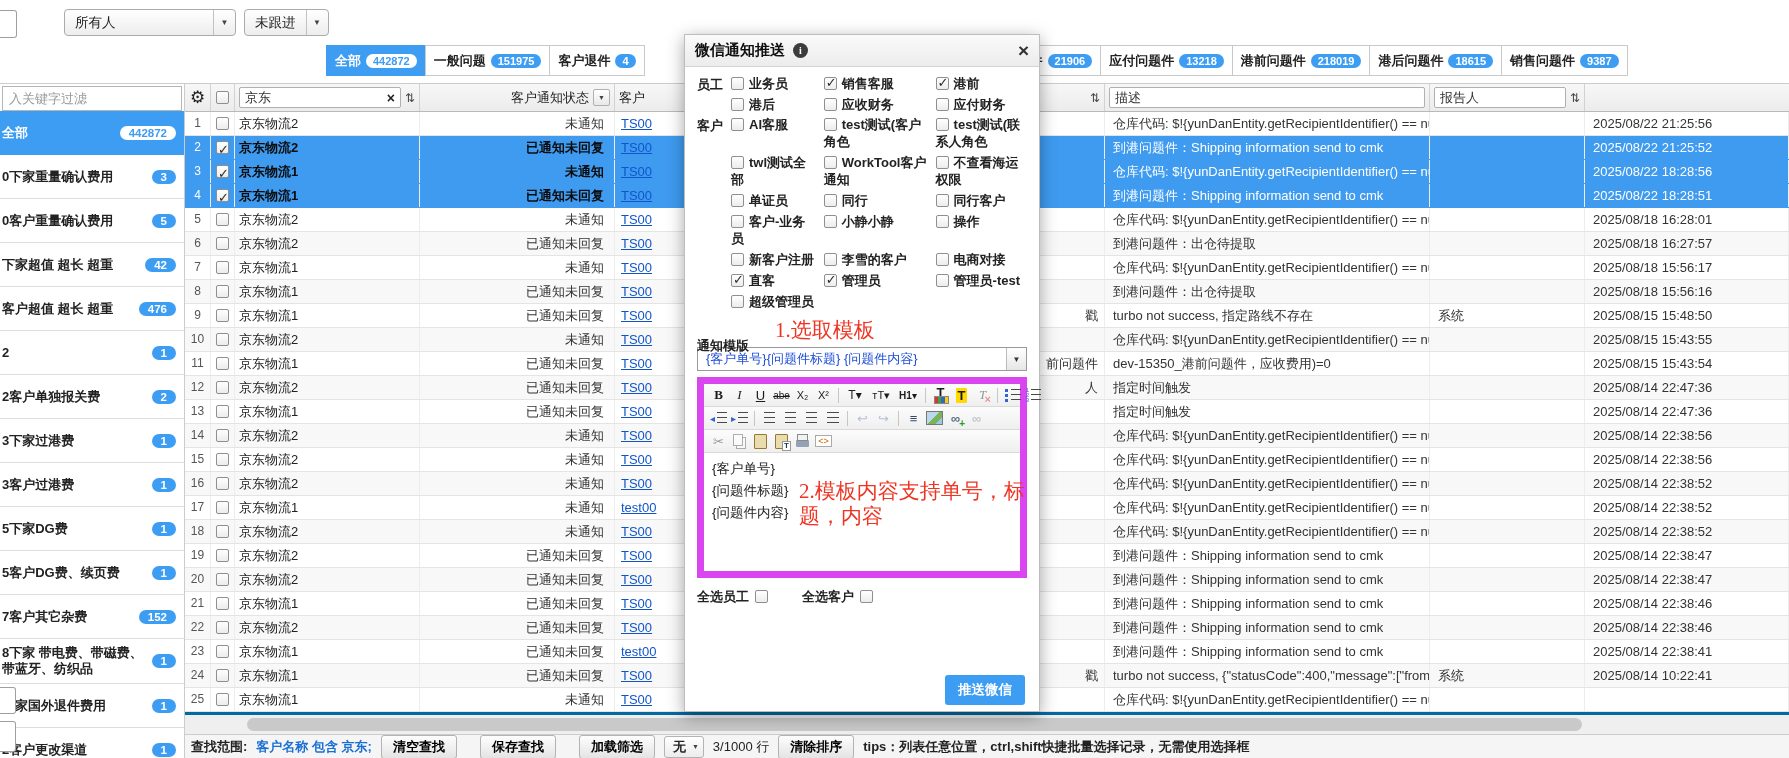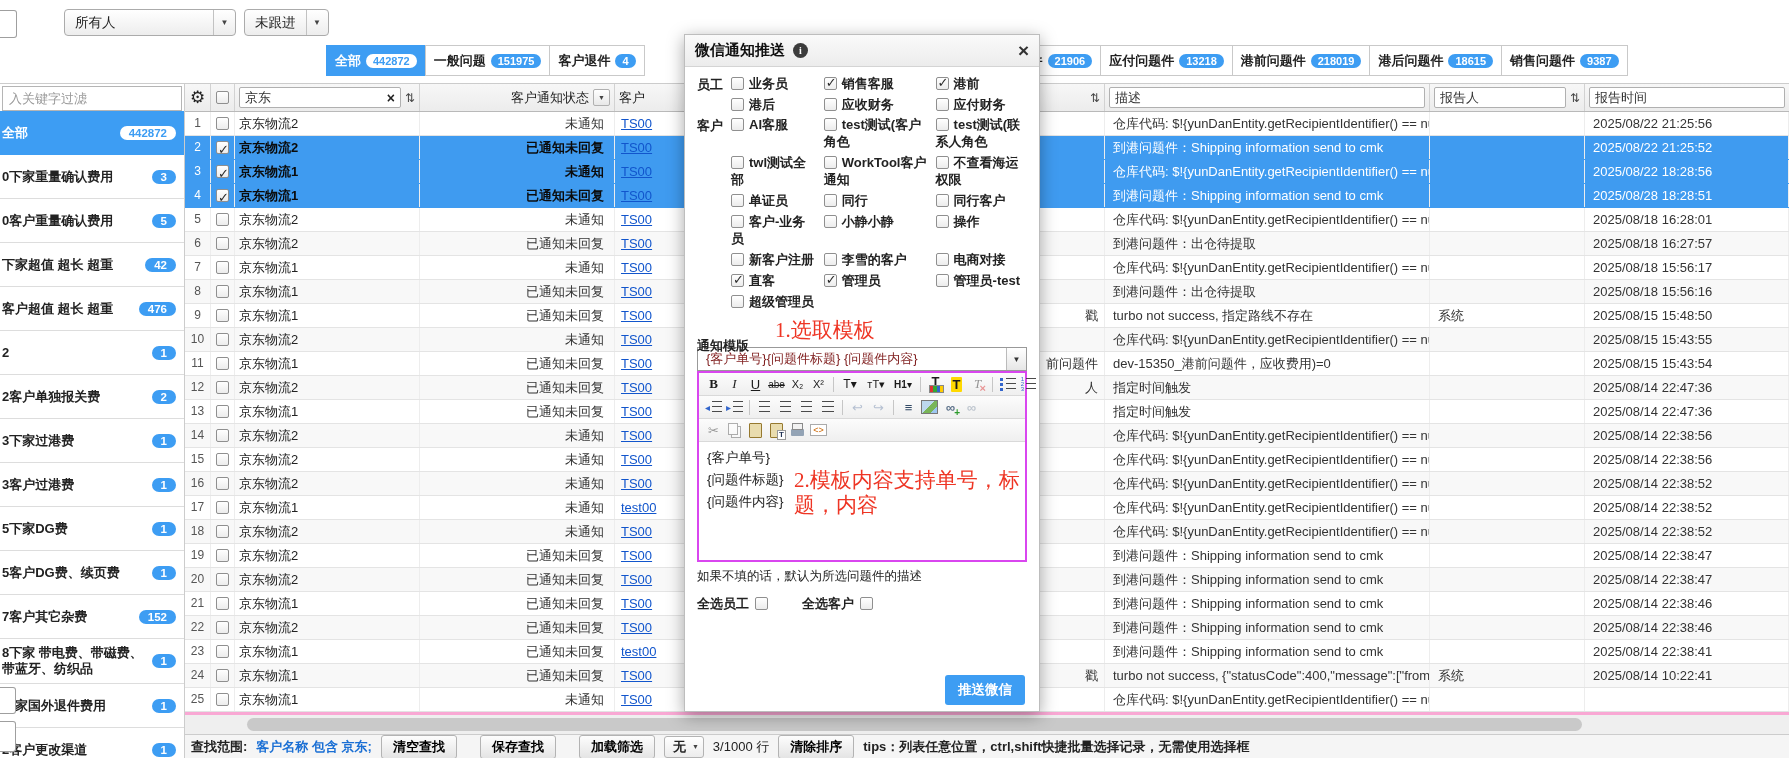--- a/index.html
+++ b/index.html
@@ -24,21 +24,21 @@
   .tab.gap { margin-left:376px; }
   
   .sidebar { position:absolute; left:0; top:83px; width:185px; bottom:0; background:#fff; border-top:1px solid #ccc; border-right:1px solid #ccc; overflow:hidden; }
   .side-filter { margin:2px 2px 0 2px; height:25px; border:1px solid #b5b5b5; display:flex; align-items:center; padding:0 6px; color:#9a9a9a; background:#fff; }
   .side-item { display:flex; align-items:center; justify-content:space-between; gap:6px; min-height:44px; padding:6px 8px 6px 2px; border-bottom:1px solid #ddd; font-weight:bold; font-size:13px; cursor:pointer; }
   .side-item .lbl { flex:1; line-height:16px; }
   .side-item .badge { background:#3d9df3; color:#fff; border-radius:10px; padding:1px 9px; font-size:11.5px; align-self:center; }
   .side-item.active { background:#3d9df3; color:#fff; border-bottom-color:#3d9df3; }
   .side-item.active .badge { background:#fff; color:#3d9df3; }
   
-  .tablewrap { position:absolute; left:185px; top:83px; right:0; bottom:0; overflow:hidden; background:#f9a8d4; }
+  .tablewrap { position:absolute; left:185px; top:83px; right:0; bottom:0; overflow:hidden; background:#0369a1; }
   .thead { display:flex; height:29px; background:linear-gradient(#f7f7f7,#ececec); border-top:1px solid #ccc; border-bottom:1px solid #b9b9b9; align-items:center; }
   .hc { height:100%; display:flex; align-items:center; border-right:1px solid #d2d2d2; padding:0 4px; position:relative; }
   .h-input { flex:1; background:#fff; border:1px solid #b0b0b0; border-radius:2px; height:21px; display:flex; align-items:center; padding:0 5px; font-size:13px; color:#333; }
   .gear::before { content:"⚙"; font-size:17px; color:#222; }
   .xclear::before { content:"×"; font-weight:bold; font-size:14px; color:#222; }
   .sorter::before { content:"⇅"; font-size:12px; color:#444; }
   .dd-btn { width:17px; height:17px; border:1px solid #b0b0b0; border-radius:2px; background:linear-gradient(#fff,#e8e8e8); display:flex; align-items:center; justify-content:center; margin-left:4px; }
   .dd-btn::before { content:"▼"; font-size:7px; color:#444; }
   .tbody { position:relative; }
   .trow { display:flex; height:24px; line-height:23px; border-bottom:1px solid #e4e4e4; background:#fff; white-space:nowrap; }
@@ -81,24 +81,24 @@
   .sect { display:flex; margin-bottom:3px; }
   .sect-label { width:34px; font-weight:bold; padding-top:1px; flex:none; }
   .grid { flex:1; display:grid; grid-template-columns:1.02fr 1.25fr 1.1fr; column-gap:8px; row-gap:4px; align-items:start; }
   .mck { font-size:13px; font-weight:bold; line-height:17px; cursor:pointer; }
   .mck .cb { margin-right:5px; }
   .tpl-row { display:flex; align-items:center; margin-top:5px; height:30px; }
   .tpl-label { font-weight:bold;margin-top:32px; }
   .anno { color:#ee3524; font-family:"Liberation Serif","DejaVu Serif",serif; font-size:21px; line-height:25px; }
   .anno-1 { margin-left:26px; }
   .tpl-select { margin-top:2px; border:1px solid #999; height:24px; display:flex; align-items:center; background:#fff; }
-  .tpl-select .val { flex:1; padding:0 8px; font-size:13px; color:#7f1d1d; white-space:nowrap; overflow:hidden; }
+  .tpl-select .val { flex:1; padding:0 8px; font-size:13px; color:#1d4ed8; white-space:nowrap; overflow:hidden; }
   .tpl-select .arr { width:20px; height:100%; border-left:1px solid #bbb; background:linear-gradient(#fff,#e6e6e6); display:flex; align-items:center; justify-content:center; }
   .tpl-select .arr::before { content:"▼"; font-size:8px; color:#333; }
-  .editor { border:2px solid #d946ef; }
+  .editor { margin-top:6px; border:7px solid #d946ef; }
   .tb-row { display:flex; align-items:center; padding:1px 4px; min-height:23px; border-bottom:1px solid #d9d9d9; background:linear-gradient(#fcfcfc,#efefef); }
   .tb-sep { width:1px; height:15px; background:#c6c6c6; margin:0 4px; flex:none; }
   .tbi { min-width:21px; height:19px; display:flex; align-items:center; justify-content:center; position:relative; font-size:13px; color:#1b1b1b; cursor:pointer; flex:none; }
   .tbi-bold::before { content:"B"; font-family:"Liberation Serif",serif; font-weight:bold; }
   .tbi-italic::before { content:"I"; font-family:"Liberation Serif",serif; font-style:italic; }
   .tbi-underline::before { content:"U"; text-decoration:underline; }
   .tbi-strikethrough::before { content:"abe"; font-size:10px; text-decoration:line-through; }
   .tbi-subscript::before { content:"X₂"; font-size:11px; }
   .tbi-superscript::before { content:"X²"; font-size:11px; }
   .tbi-font-family { min-width:24px; } .tbi-font-family::before { content:"T▾"; font-size:12px; }
@@ -285,25 +285,20 @@
       <div class="h-input">
         <span>描述</span>
       </div>
     </div>
     <div class="hc" style="width:155px;">
       <div class="h-input">
         <span>报告人</span>
       </div>
       <span class="sorter" style="margin-left:4px"></span>
     </div>
-    <div class="hc" style="flex:1;border-right:none;">
-      <div class="h-input">
-        <span>报告时间</span>
-      </div>
-    </div>
   </div>
   <div class="tbody">
 
   <div class="trow">
         <div class="c c-num">1</div>
         <div class="c c-chk">
           <span class="cb"></span>
         </div>
         <div class="c c-name">京东物流2</div>
         <div class="c c-status">未通知</div>
@@ -343,21 +338,21 @@
         <div class="c c-num">4</div>
         <div class="c c-chk">
           <span class="cb checked"></span>
         </div>
         <div class="c c-name">京东物流1</div>
         <div class="c c-status">已通知未回复</div>
         <div class="c c-link"><span class="lnk">TS00</span></div>
         <div class="c c-frag"></div>
         <div class="c c-desc">到港问题件：Shipping information send to cmk</div>
         <div class="c c-rep"></div>
-        <div class="c c-time">2025/08/28 18:28:51</div>
+        <div class="c c-time">2025/08/22 18:28:51</div>
       </div>
       <div class="trow">
         <div class="c c-num">5</div>
         <div class="c c-chk">
           <span class="cb"></span>
         </div>
         <div class="c c-name">京东物流2</div>
         <div class="c c-status">未通知</div>
         <div class="c c-link"><span class="lnk">TS00</span></div>
         <div class="c c-frag"></div>
@@ -751,20 +746,19 @@
           <span class="tbi tbi-print"></span>
           <span class="tbi tbi-source"></span>
         </div>
       <div class="e-content">
         <span>
           
         <div>{客户单号}</div><div>{问题件标题}</div><div>{问题件内容}</div></span>
         <div class="anno e-anno2">2.模板内容支持单号，标题，内容</div>
       </div>
     </div>
-    <div class="m-note">如果不填的话，默认为所选问题件的描述</div>
     <div class="m-checkrow">
       <label class="m-check"><span>全选员工</span><span class="cb"></span></label>
       <label class="m-check"><span>全选客户</span><span class="cb"></span></label>
     </div>
     <button class="m-submit">推送微信</button>
   </div>
 </div>
 
 </body></html>

